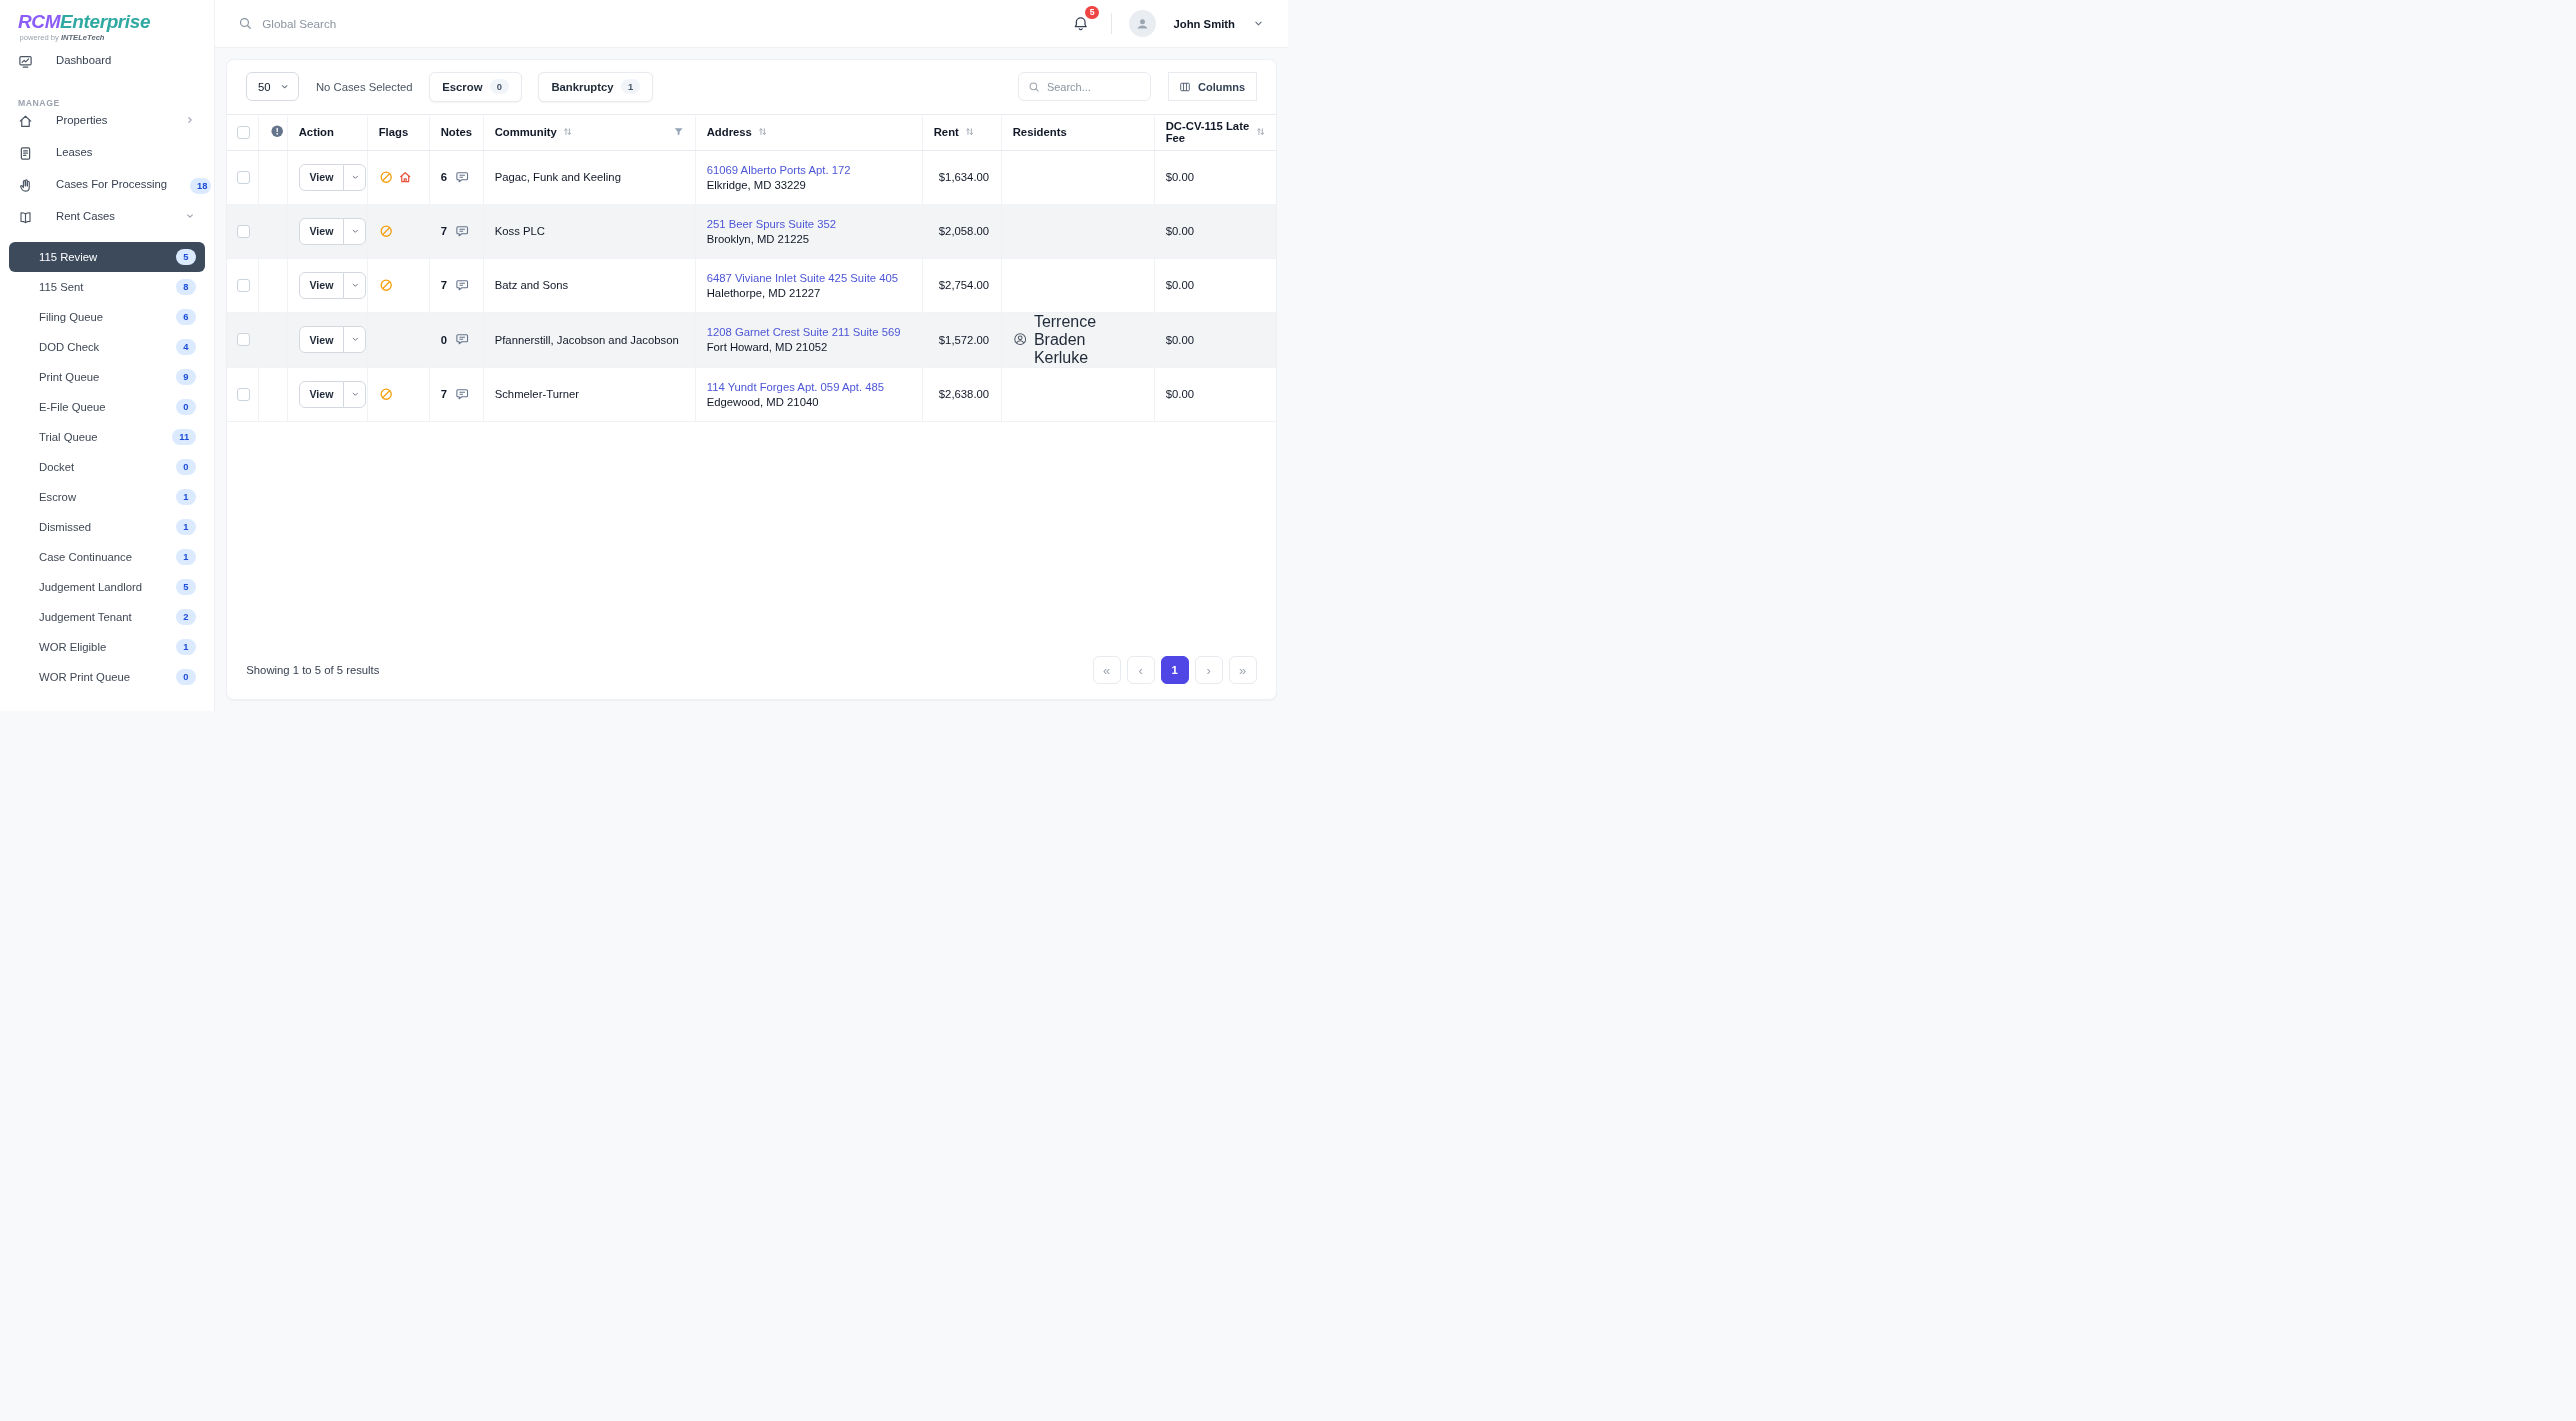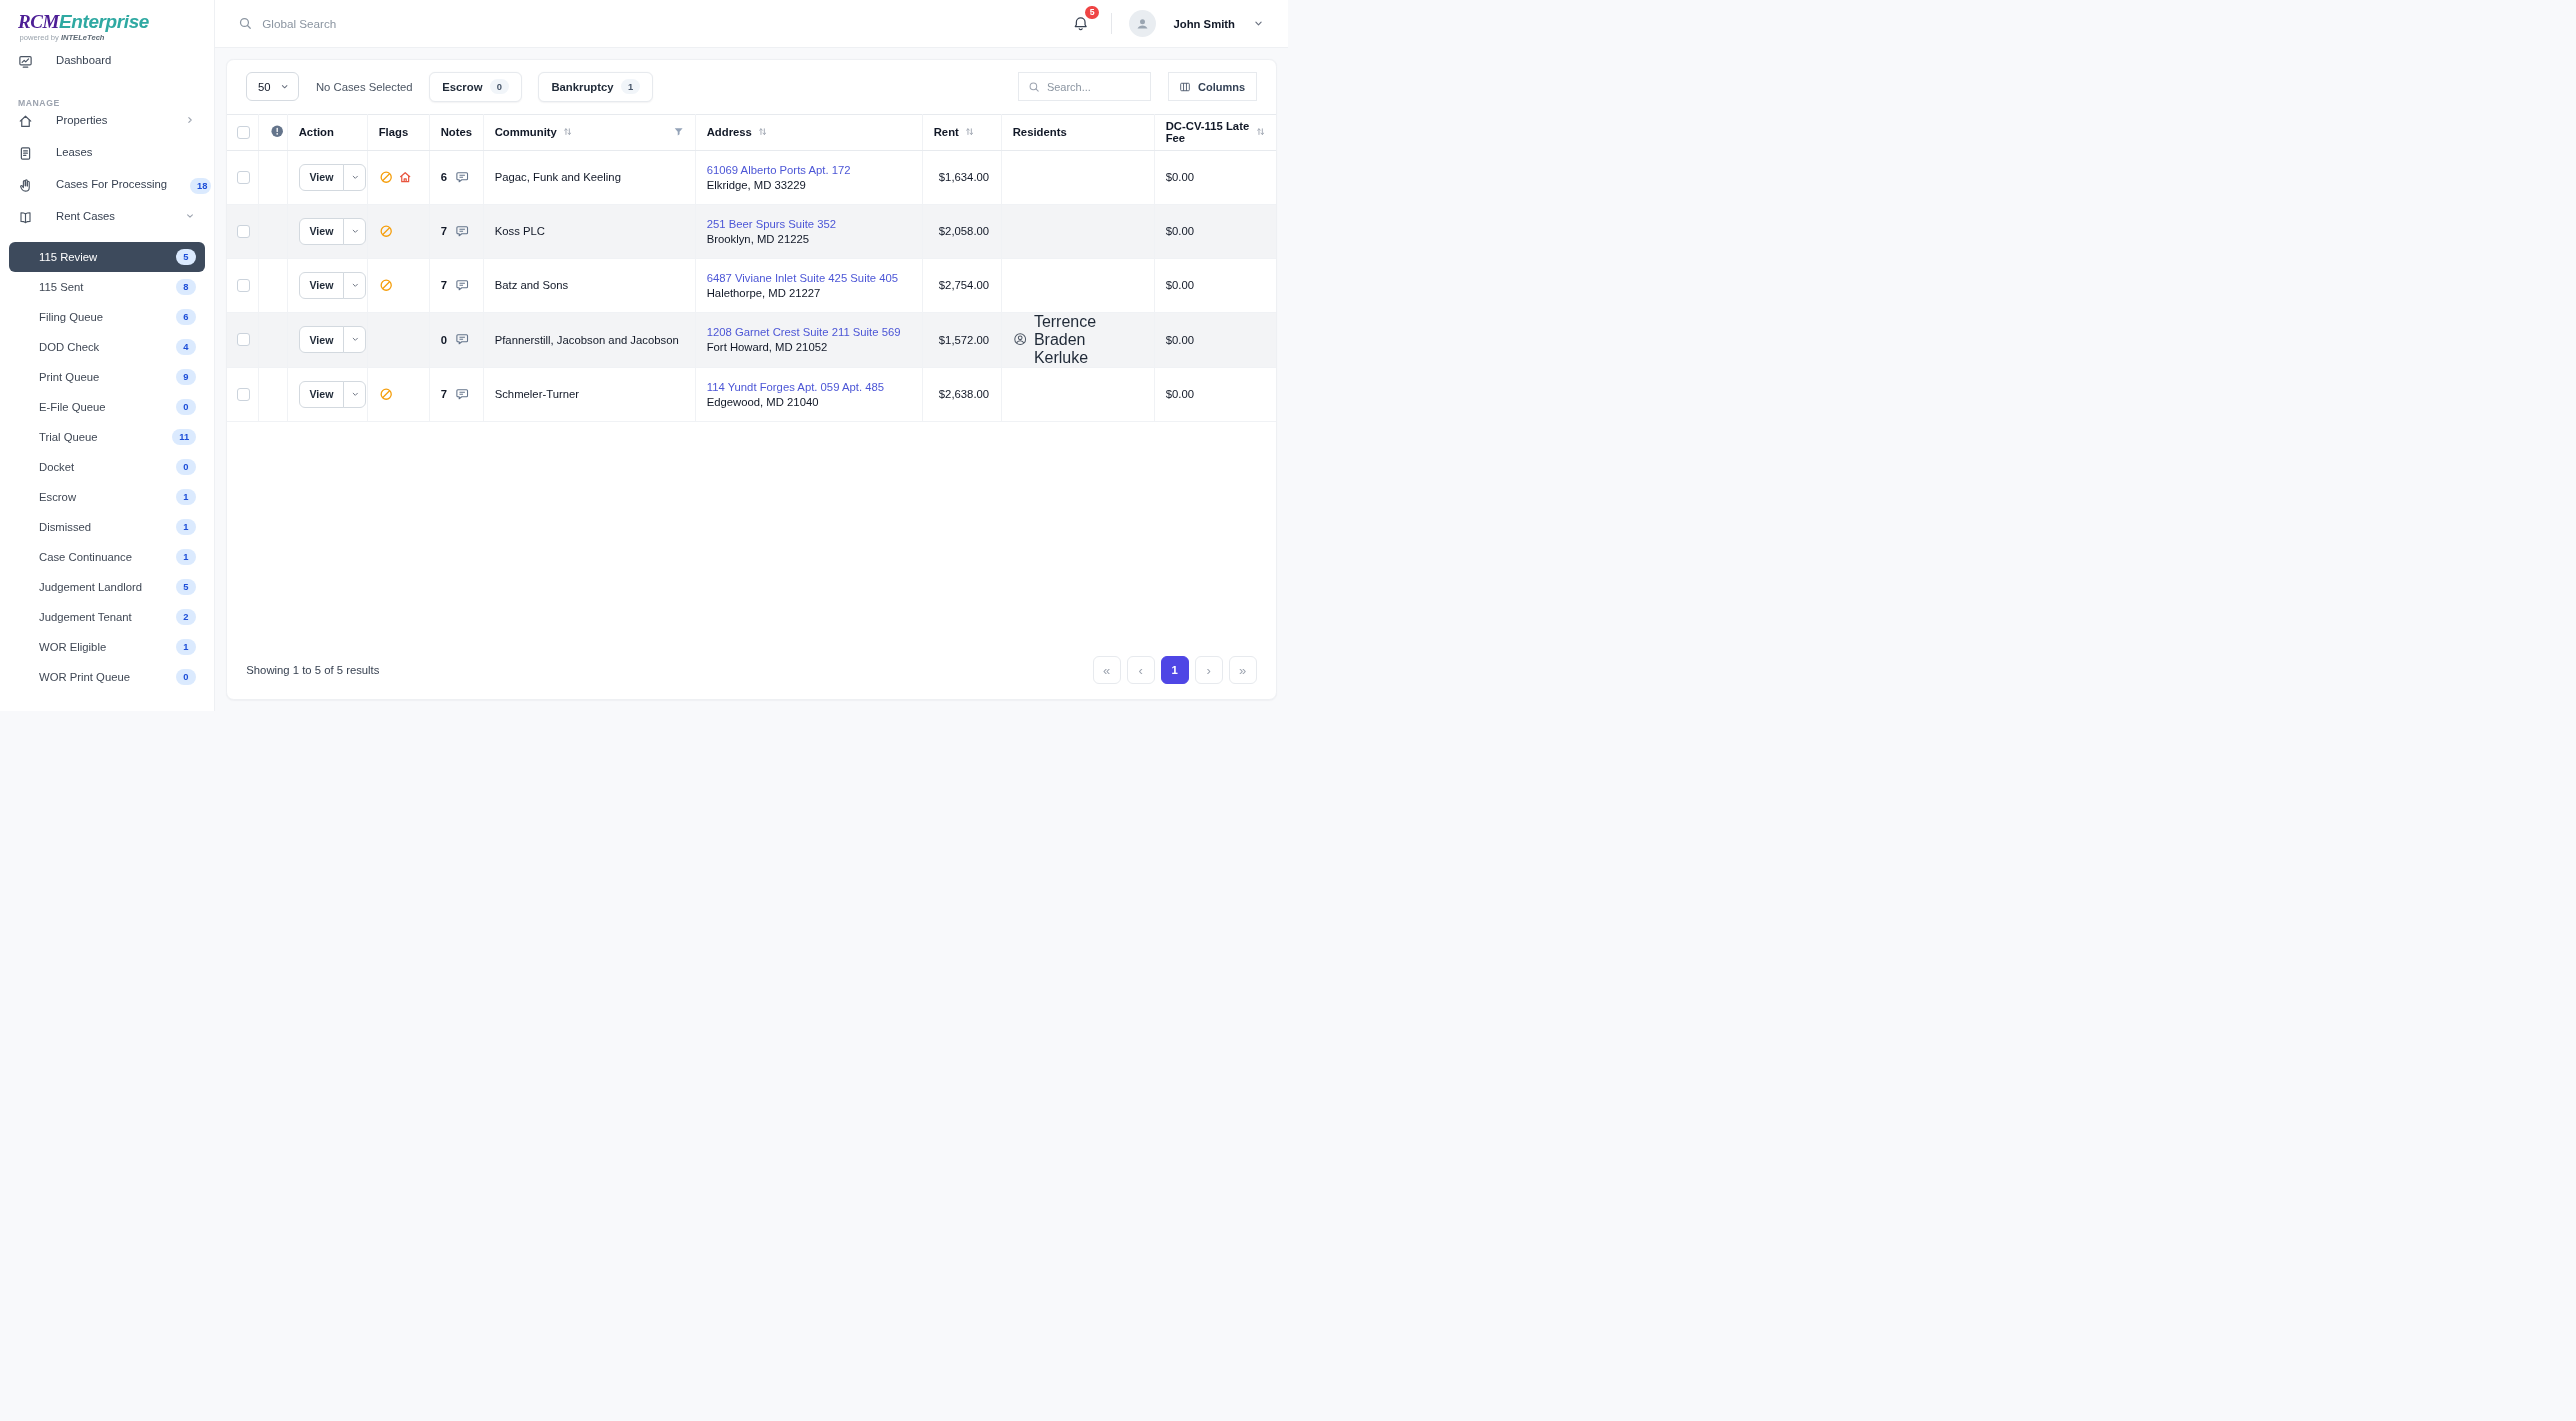--- a/index.html
+++ b/index.html
@@ -11,21 +11,21 @@
     display: flex;
     overflow: hidden;
     font-size: 11.3px;
   }
   svg { display: block; }
 
   
   .sidebar { width: 215px; flex-shrink: 0; background: #fff; border-right: 0.8px solid #eef0f3; display: flex; flex-direction: column; overflow: hidden; }
   .logo-wrap { padding: 12px 18px 7.6px; }
   .logo-line { font-size: 19px; font-weight: 700; font-style: italic; letter-spacing: -0.4px; line-height: 1.05; }
-  .logo-rcm { color: #4c1d95; font-family: Liberation Serif, serif; }
+  .logo-rcm { color: #8b5cf6; }
   .logo-ent { color: #2fa9a2; }
   .logo-sub { font-size: 7.6px; color: #9aa3ad; padding-left: 1.5px; margin-top: 0.8px; }
   .logo-sub b { color: #5f6b76; font-style: italic; }
   .nav { padding: 4.5px 9px 0; flex: 1; overflow: hidden; }
   .nav-item { display: flex; align-items: flex-start; gap: 23px; height: 32px; padding: 0 9px; border-radius: 6px; color: #374151; font-size: 11.3px; cursor: pointer; text-decoration: none; }
   .nav-icon { width: 15px; height: 15px; color: #4b5563; flex-shrink: 0; }
   .nav-label { flex: 1; white-space: nowrap; }
   .nav-section { font-size: 8.7px; letter-spacing: .06em; color: #9ca3af; font-weight: 700; padding: 12px 9px 6px; }
   .badge { background: #dbeafe; color: #1d4ed8; font-size: 9.4px; font-weight: 700; border-radius: 755px; padding: 2.3px 6.8px; min-width: 20.4px; text-align: center; line-height: 1.2; }
   .chev { color: #9ca3af; }
@@ -52,21 +52,21 @@
   .card-header { display: flex; align-items: center; justify-content: space-between; padding: 17.4px 19.7px; border-bottom: 0.8px solid #eef0f3; }
   .card-title { font-size: 14.4px; font-weight: 700; }
   .ledger { font-size: 11.3px; color: #6b7280; }
 
   .toolbar { display: flex; align-items: center; gap: 16.6px; padding: 12px 19.7px; }
   .select { display: flex; align-items: center; gap: 9px; border: 0.8px solid #d6dbe1; border-radius: 6px; height: 29px; padding: 0 7.6px 0 10.6px; background: #fff; font-size: 11.3px; cursor: pointer; }
   .selection-text { font-size: 11.3px; color: #4b5563; }
   .filter-btn { display: flex; align-items: center; gap: 7.6px; border: 0.8px solid #e7eaee; background: #fff; border-radius: 6px; height: 30px; padding: 0 12px; font-size: 11.3px; font-weight: 600; color: #1f2937; cursor: pointer; box-shadow: 0 0.8px 1.5px rgba(16,24,40,.05); font-family: inherit; }
   .count-pill { background: #f1f5f9; color: #475569; font-size: 9.4px; font-weight: 700; padding: 2.3px 6.8px; border-radius: 755px; }
   .toolbar-spacer { flex: 1; }
-  .table-search { display: flex; align-items: center; gap: 6.8px; border: 0.8px solid #e7eaee; border-radius: 0; height: 29px; padding: 0 9px; width: 133px; color: #9ca3af; background: #fff; }
+  .table-search { display: flex; align-items: center; gap: 6.8px; border: 0.8px solid #e7eaee; border-radius: 6px; height: 29px; padding: 0 9px; width: 133px; color: #9ca3af; background: #fff; }
   .table-search input { border: none; outline: none; width: 100%; font-size: 11px; color: #374151; }
   .columns-btn { display: flex; align-items: center; gap: 6.8px; border: 0.8px solid #e7eaee; background: #fff; border-radius: 0; height: 29px; padding: 0 10.6px; font-size: 11px; font-weight: 600; color: #334155; cursor: pointer; font-family: inherit; }
 
   .table-wrap { flex: 1; overflow: hidden; }
   table { width: 100%; border-collapse: collapse; table-layout: fixed; }
   thead th { border-top: 0.8px solid #e7eaee; border-bottom: 0.8px solid #e7eaee; height: 36px; font-size: 11.3px; font-weight: 700; text-align: left; padding: 0 10.6px; color: #111827; }
   th, td { border-right: 0.8px solid #f0f2f5; }
   th:last-child, td:last-child { border-right: none; }
   tbody td { height: 54px; padding: 0 10.6px; font-size: 11.3px; vertical-align: middle; }
   tbody tr { border-bottom: 0.8px solid #f0f2f5; }

